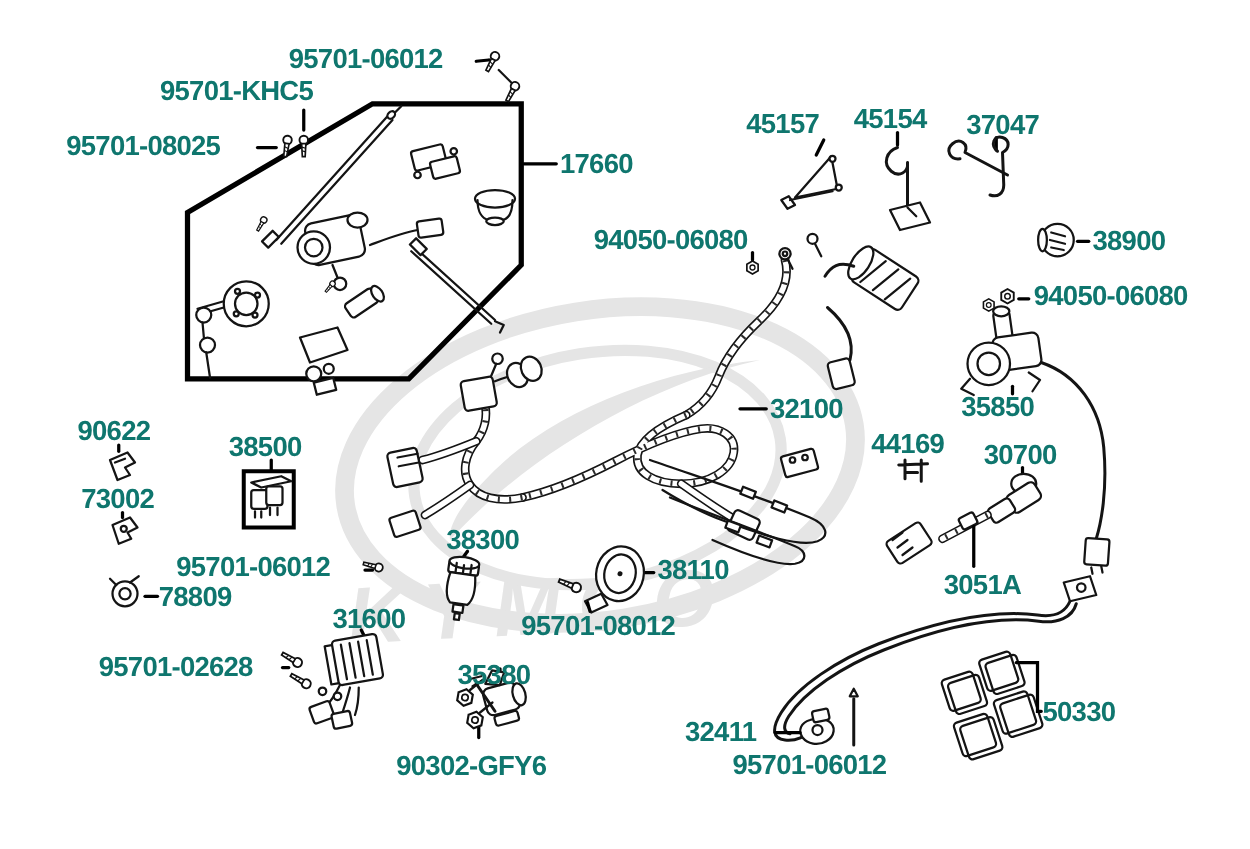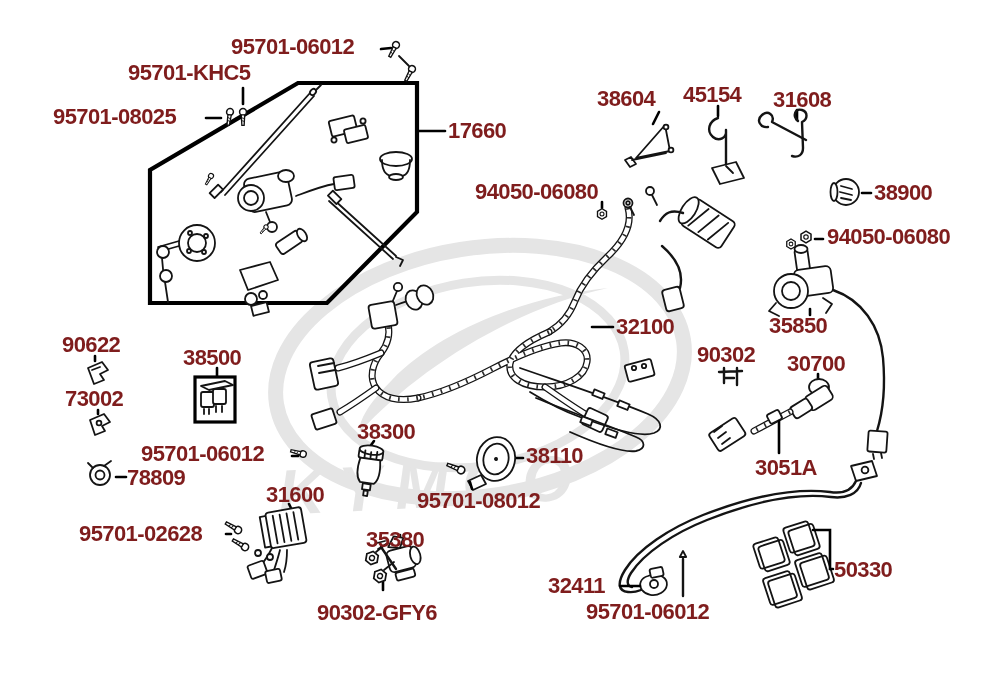--- a/index.html
+++ b/index.html
@@ -3,21 +3,21 @@
 <meta charset="utf-8">
 <style>
   html,body{margin:0;padding:0;background:#fff;}
   #page{position:relative;width:1000px;height:679px;background:#fff;overflow:hidden;
         font-family:"Liberation Sans",sans-serif;}
   #wm-text{position:absolute;left:278px;top:448px;z-index:0;
            font-family:"Liberation Sans",sans-serif;font-weight:700;font-style:italic;
            font-size:64px;letter-spacing:14px;color:#e5e5e5;transform:rotate(-3deg);}
   #art{position:absolute;left:0;top:0;z-index:1;}
   .label{position:absolute;z-index:2;font-weight:700;font-size:22px;letter-spacing:-0.6px;
-         color:#7f1d1d;white-space:nowrap;line-height:1;}
+         color:#0f766e;white-space:nowrap;line-height:1;}
   
   .ln{fill:none;stroke:#141414;stroke-width:1.8;stroke-linecap:round;stroke-linejoin:round;}
   .ln2{fill:none;stroke:#141414;stroke-width:2.4;stroke-linecap:round;stroke-linejoin:round;}
   .ldr{fill:none;stroke:#000;stroke-width:2.6;stroke-linecap:round;}
   .pt{fill:#fff;stroke:#141414;stroke-width:1.8;stroke-linejoin:round;}
   .tb{fill:none;stroke:#141414;stroke-width:7;stroke-linecap:round;}
   .tw{fill:none;stroke:#fff;stroke-width:4.4;stroke-linecap:round;}
   .tr{fill:none;stroke:#141414;stroke-width:4.4;stroke-dasharray:1.6 7.5;opacity:.9;}
   .wmk{fill:none;stroke:#e5e5e5;}
 </style>
@@ -356,29 +356,29 @@
           <rect class="ln" x="770" y="578" width="28" height="28" rx="3" fill="none"></rect>
         </g>
       <path class="ldr" d="M813,530 L830,530 L830,569 L833,569"></path>
     </g>
   </svg>
 
   <div class="label" style="left:231px;top:36px">95701-06012</div>
   <div class="label" style="left:128px;top:62px">95701-KHC5</div>
   <div class="label" style="left:53px;top:106px">95701-08025</div>
   <div class="label" style="left:448px;top:120px">17660</div>
-  <div class="label" style="left:597px;top:88px">38604</div>
+  <div class="label" style="left:597px;top:88px">45157</div>
   <div class="label" style="left:683px;top:84px">45154</div>
-  <div class="label" style="left:773px;top:89px">31608</div>
+  <div class="label" style="left:773px;top:89px">37047</div>
   <div class="label" style="left:475px;top:181px">94050-06080</div>
   <div class="label" style="left:874px;top:182px">38900</div>
   <div class="label" style="left:827px;top:226px">94050-06080</div>
   <div class="label" style="left:769px;top:315px">35850</div>
   <div class="label" style="left:616px;top:316px">32100</div>
-  <div class="label" style="left:697px;top:344px">90302</div>
+  <div class="label" style="left:697px;top:344px">44169</div>
   <div class="label" style="left:787px;top:353px">30700</div>
   <div class="label" style="left:755px;top:457px">3051A</div>
   <div class="label" style="left:62px;top:334px">90622</div>
   <div class="label" style="left:183px;top:347px">38500</div>
   <div class="label" style="left:65px;top:388px">73002</div>
   <div class="label" style="left:141px;top:443px">95701-06012</div>
   <div class="label" style="left:127px;top:467px">78809</div>
   <div class="label" style="left:266px;top:484px">31600</div>
   <div class="label" style="left:79px;top:523px">95701-02628</div>
   <div class="label" style="left:357px;top:421px">38300</div>

